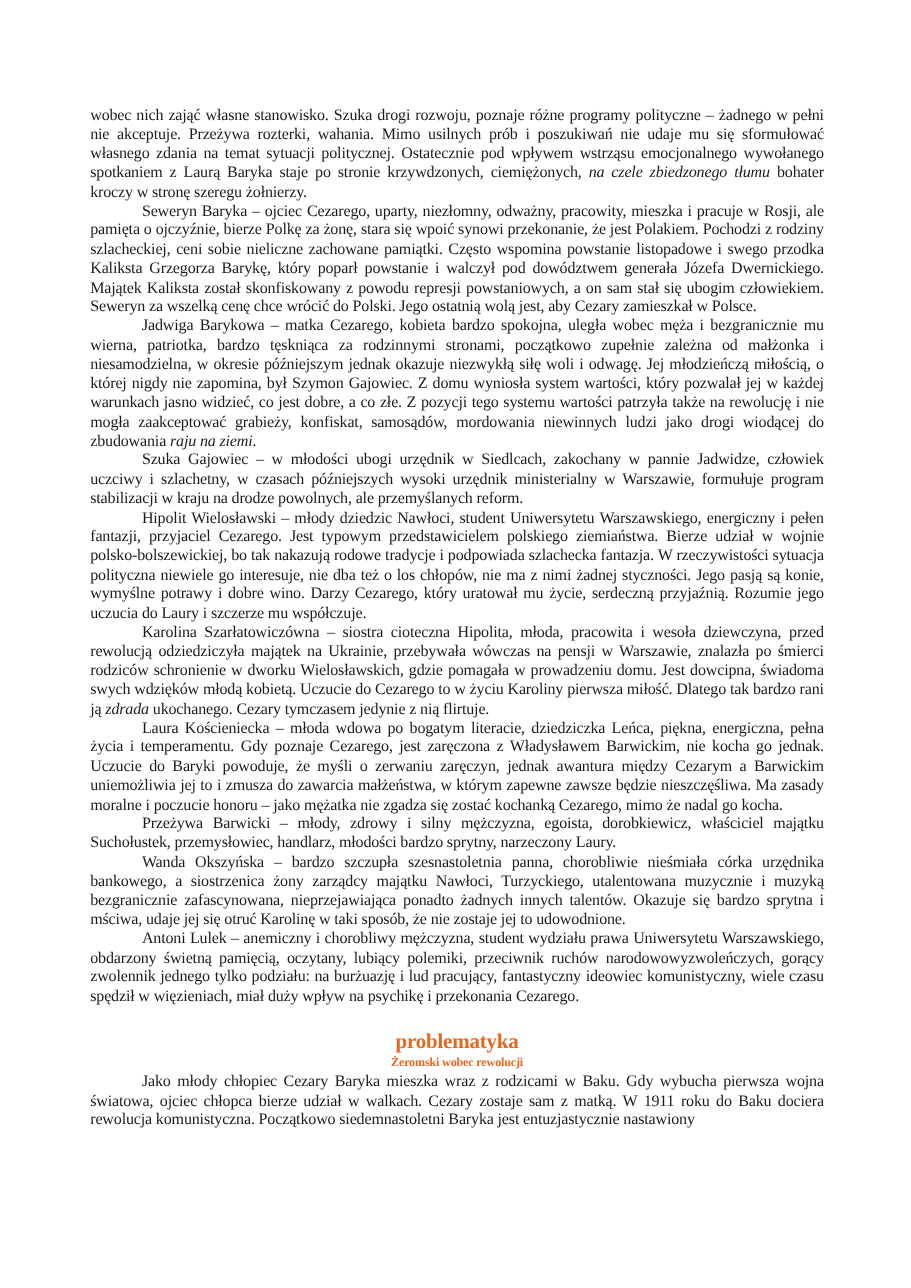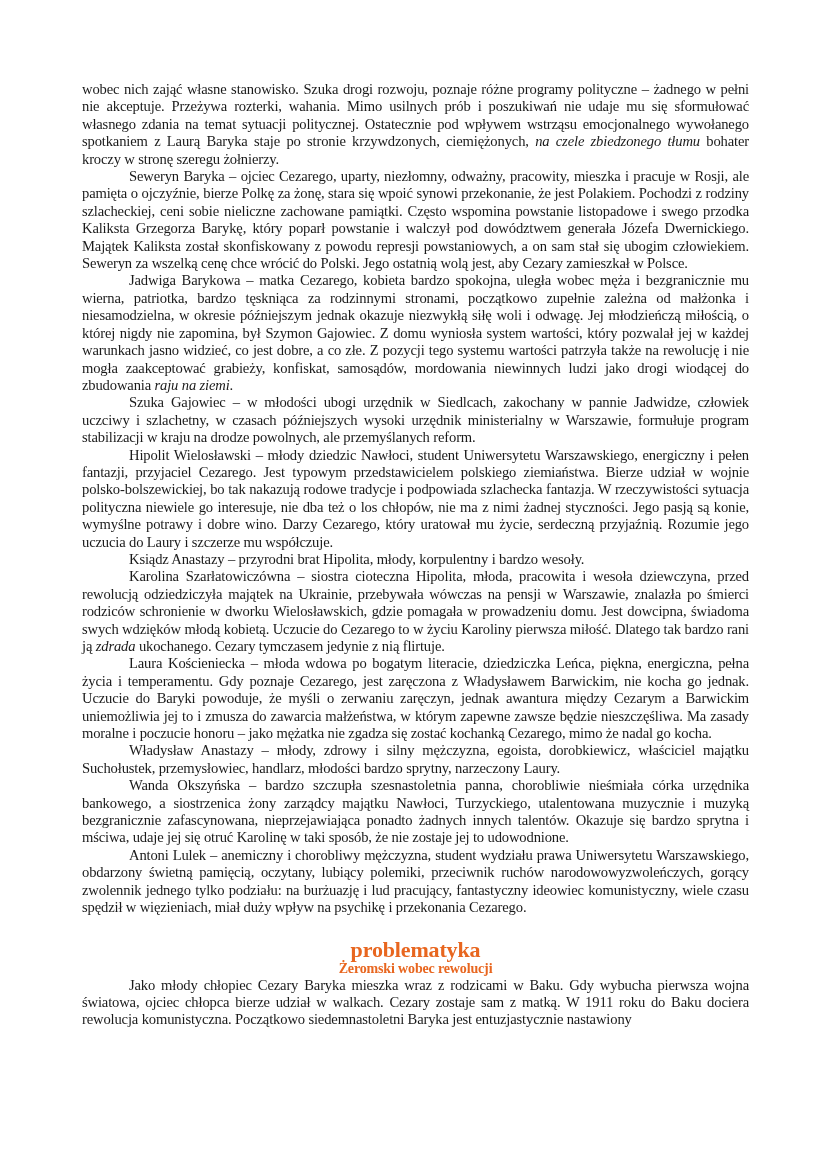--- a/index.html
+++ b/index.html
@@ -9,21 +9,21 @@
     }
     body {
       width: 828px;
       height: 1171px;
       position: relative;
       overflow: hidden;
     }
     .page {
       position: absolute;
       left: 82px;
-      top: 81px;
+      top: 97px;
       width: 667px;
       font-family: "Liberation Serif", serif;
       font-size: 14.6px;
       line-height: 17.4px;
       color: #1a1a1a;
       text-align: justify;
       letter-spacing: -0.15px;
     }
     .page p {
       margin: 0;
@@ -38,55 +38,54 @@
       font-weight: normal;
     }
     .em {
       font-style: italic;
     }
     .section-title {
       text-align: center;
       font-family: "Liberation Serif", serif;
       font-weight: bold;
       color: #e8661f;
-      font-size: 22px;
+      font-size: 19px;
       line-height: 21px;
       margin-top: 22px;
     }
     .section-subtitle {
       text-align: center;
       font-family: "Liberation Serif", serif;
       font-weight: bold;
       color: #e8661f;
-      font-size: 14px;
+      font-size: 11px;
       line-height: 17px;
     }
   </style>
 </head>
 <body>
 
 <div class="page">
 
   <p><span>wobec nich zająć własne stanowisko. Szuka drogi rozwoju, poznaje różne programy polityczne – żadnego w pełni nie akceptuje. Przeżywa rozterki, wahania. Mimo usilnych prób i poszukiwań nie udaje mu się sformułować własnego zdania na temat sytuacji politycznej. Ostatecznie pod wpływem wstrząsu emocjonalnego wywołanego spotkaniem z Laurą Baryka staje po stronie krzywdzonych, ciemiężonych, </span><span class="em">na czele zbiedzonego tłumu</span><span> bohater kroczy w stronę szeregu żołnierzy.</span></p>
 
   <p class="indent"><span class="name">Seweryn Baryka</span><span> – ojciec Cezarego, uparty, niezłomny, odważny, pracowity, mieszka i pracuje w Rosji, ale pamięta o ojczyźnie, bierze Polkę za żonę, stara się wpoić synowi przekonanie, że jest Polakiem. Pochodzi z rodziny szlacheckiej, ceni sobie nieliczne zachowane pamiątki. Często wspomina powstanie listopadowe i swego przodka Kaliksta Grzegorza Barykę, który poparł powstanie i walczył pod dowództwem generała Józefa Dwernickiego. Majątek Kaliksta został skonfiskowany z powodu represji powstaniowych, a on sam stał się ubogim człowiekiem. Seweryn za wszelką cenę chce wrócić do Polski. Jego ostatnią wolą jest, aby Cezary zamieszkał w Polsce.</span></p>
 
   <p class="indent"><span class="name">Jadwiga Barykowa</span><span> – matka Cezarego, kobieta bardzo spokojna, uległa wobec męża i bezgranicznie mu wierna, patriotka, bardzo tęskniąca za rodzinnymi stronami, początkowo zupełnie zależna od małżonka i niesamodzielna, w okresie późniejszym jednak okazuje niezwykłą siłę woli i odwagę. Jej młodzieńczą miłością, o której nigdy nie zapomina, był Szymon Gajowiec. Z domu wyniosła system wartości, który pozwalał jej w każdej warunkach jasno widzieć, co jest dobre, a co złe. Z pozycji tego systemu wartości patrzyła także na rewolucję i nie mogła zaakceptować grabieży, konfiskat, samosądów, mordowania niewinnych ludzi jako drogi wiodącej do zbudowania </span><span class="em">raju na ziemi</span><span>.</span></p>
 
   <p class="indent"><span class="name">Szuka Gajowiec</span><span> – w młodości ubogi urzędnik w Siedlcach, zakochany w pannie Jadwidze, człowiek uczciwy i szlachetny, w czasach późniejszych </span><span class="hl-bold">wysoki urzędnik ministerialny w Warszawie</span><span>, formułuje program stabilizacji w kraju na drodze powolnych, ale przemyślanych reform.</span></p>
 
   <p class="indent"><span class="name">Hipolit Wielosławski</span><span> – młody dziedzic Nawłoci, student Uniwersytetu Warszawskiego, energiczny i pełen fantazji, przyjaciel Cezarego. Jest t</span><span class="hl-bold">ypowym przedstawicielem polskiego ziemiaństwa</span><span>. Bierze udział w wojnie polsko-bolszewickiej, bo tak nakazują rodowe tradycje i podpowiada szlachecka fantazja. W rzeczywistości sytuacja polityczna niewiele go interesuje, nie dba też o los chłopów, nie ma z nimi żadnej styczności. Jego pasją są konie, wymyślne potrawy i dobre wino. Darzy Cezarego, który uratował mu życie, serdeczną przyjaźnią. Rozumie jego uczucia do Laury i szczerze mu współczuje.</span></p>
 
-  <p class="indent"><span class="name">Ksiądz Anastazy</span><span> – przyrodni brat Hipolita, młody, korpulentny i bardzo wesoły.</span></p>
 
   <p class="indent"><span class="name">Karolina Szarłatowiczówna</span><span> – siostra cioteczna Hipolita, młoda, pracowita i wesoła dziewczyna, przed rewolucją odziedziczyła majątek na Ukrainie, przebywała wówczas na pensji w Warszawie, znalazła po śmierci rodziców schronienie w dworku Wielosławskich, gdzie pomagała w prowadzeniu domu. Jest dowcipna, świadoma swych wdzięków młodą kobietą. Uczucie do Cezarego to w życiu Karoliny pierwsza miłość. Dlatego tak bardzo rani ją </span><span class="em">zdrada</span><span> ukochanego. Cezary tymczasem jedynie z nią flirtuje.</span></p>
 
   <p class="indent"><span class="name">Laura Kościeniecka</span><span> – młoda wdowa po bogatym literacie, dziedziczka Leńca, piękna, energiczna, pełna życia i temperamentu. Gdy poznaje Cezarego, jest zaręczona z Władysławem Barwickim, nie kocha go jednak. Uczucie do Baryki powoduje, że myśli o zerwaniu zaręczyn, jednak awantura między Cezarym a Barwickim uniemożliwia jej to i zmusza do zawarcia małżeństwa, w którym zapewne zawsze będzie nieszczęśliwa. Ma zasady moralne i poczucie honoru – jako mężatka nie zgadza się zostać kochanką Cezarego, mimo że nadal go kocha.</span></p>
 
-  <p class="indent"><span class="name">Władysław Anastazy</span><span> – młody, zdrowy i silny mężczyzna, egoista, dorobkiewicz, właściciel majątku Suchołustek, przemysłowiec, handlarz, młodości bardzo sprytny, narzeczony Laury.</span></p>
+  <p class="indent"><span class="name">Przeżywa Barwicki</span><span> – młody, zdrowy i silny mężczyzna, egoista, dorobkiewicz, właściciel majątku Suchołustek, przemysłowiec, handlarz, młodości bardzo sprytny, narzeczony Laury.</span></p>
 
   <p class="indent"><span class="name">Wanda Okszyńska</span><span> – bardzo szczupła szesnastoletnia panna, chorobliwie nieśmiała córka urzędnika bankowego, a siostrzenica żony zarządcy majątku Nawłoci, Turzyckiego, utalentowana muzycznie i muzyką bezgranicznie zafascynowana, nieprzejawiająca ponadto żadnych innych talentów. Okazuje się bardzo sprytna i mściwa, udaje jej się otruć Karolinę w taki sposób, że nie zostaje jej to udowodnione.</span></p>
 
   <p class="indent"><span class="name">Antoni Lulek</span><span> – anemiczny i chorobliwy mężczyzna, student wydziału prawa Uniwersytetu Warszawskiego, obdarzony świetną pamięcią, oczytany, lubiący polemiki, przeciwnik ruchów narodowowyzwoleńczych, gorący zwolennik jednego tylko podziału: na burżuazję i lud pracujący, fantastyczny ideowiec komunistyczny, wiele czasu spędził w więzieniach, miał duży wpływ na psychikę i przekonania Cezarego.</span></p>
 
   <div class="section-title">problematyka</div>
   <div class="section-subtitle">Żeromski wobec rewolucji</div>
 
   <p class="indent"><span>Jako młody chłopiec Cezary Baryka mieszka wraz z rodzicami w Baku. Gdy wybucha pierwsza wojna światowa, ojciec chłopca bierze udział w walkach. Cezary zostaje sam z matką. W 1911 roku do Baku dociera rewolucja komunistyczna. </span><span class="hl-bold">Początkowo siedemnastoletni Baryka jest entuzjastycznie nastawiony</span></p>
 

